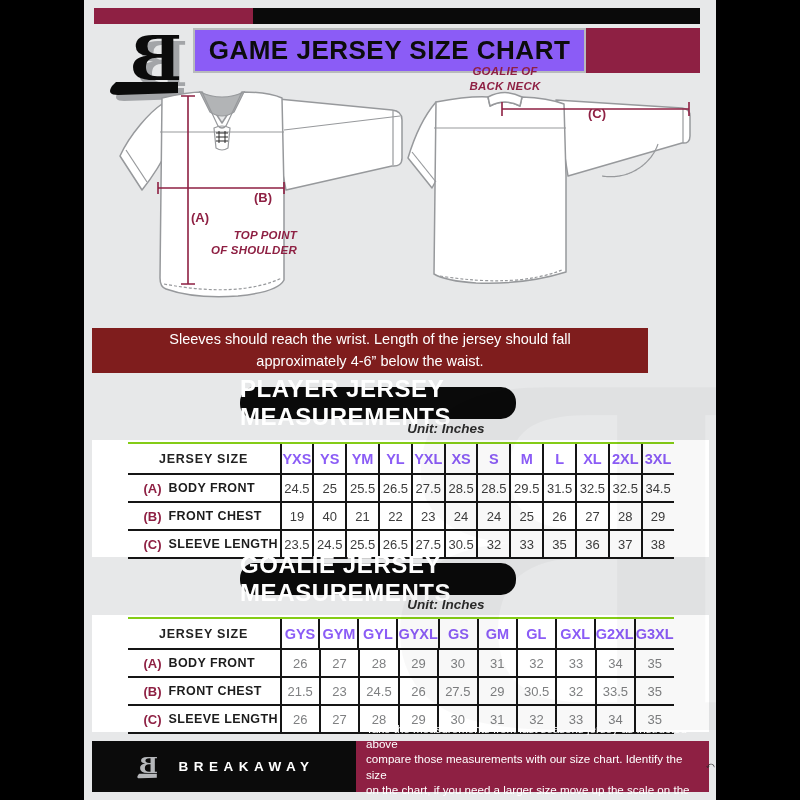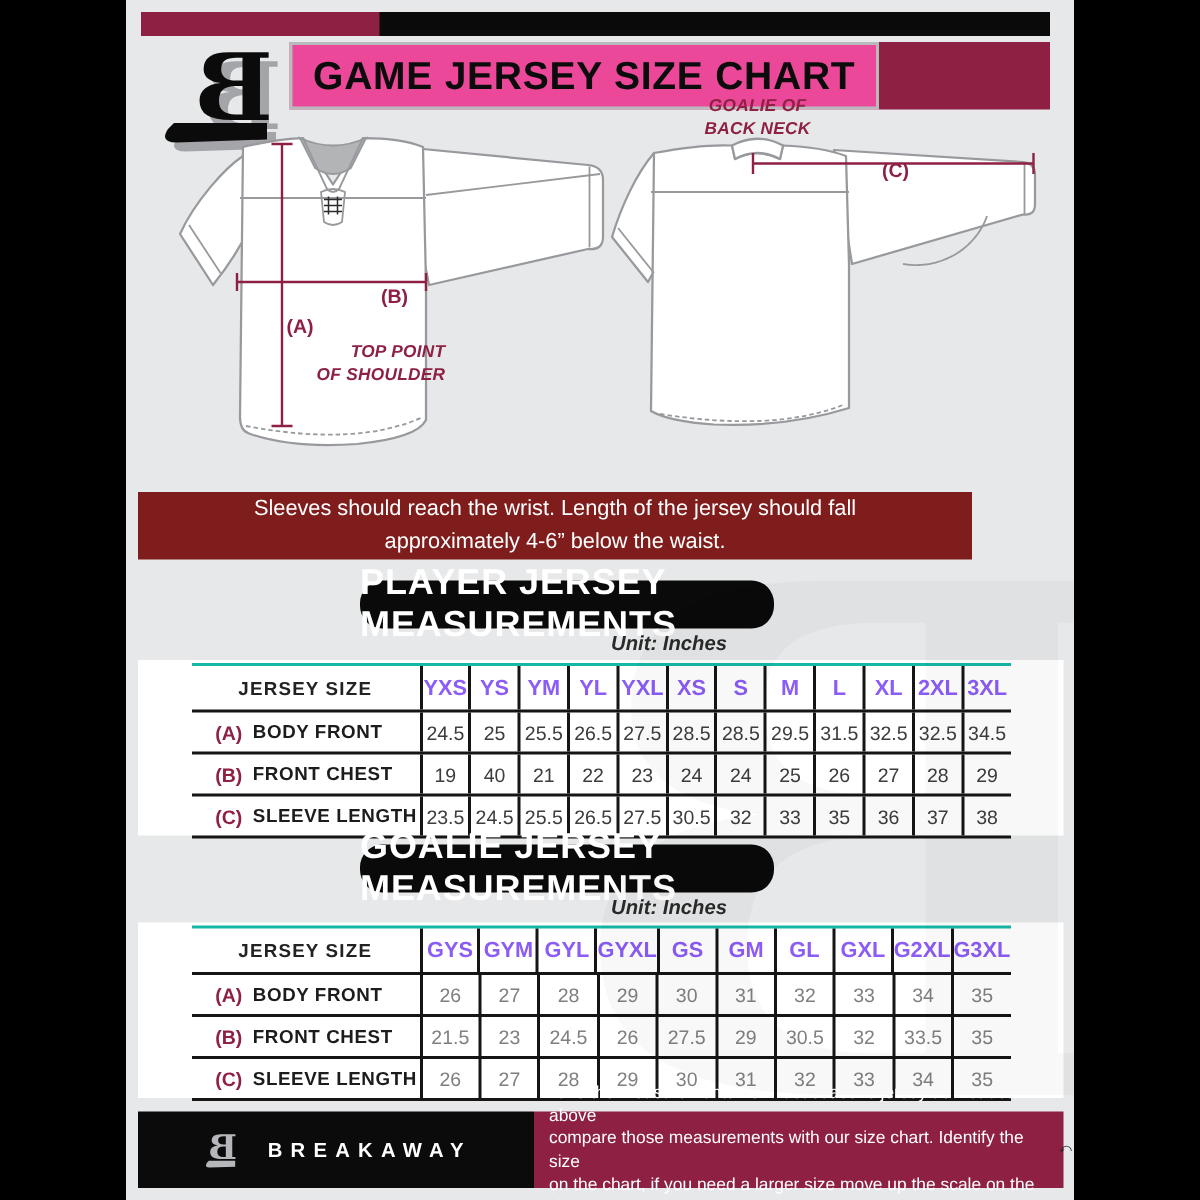--- a/index.html
+++ b/index.html
@@ -5,21 +5,21 @@
   html,body{margin:0;padding:0;background:#000;}
   .canvas{position:relative;width:800px;height:800px;background:#000;overflow:hidden;
           font-family:"Liberation Sans",sans-serif;}
   .content{position:absolute;left:84px;top:0;width:632px;height:800px;background:#e7e8e9;overflow:hidden;}
   .pre{white-space:pre-line;}
 
   
   .topbar{position:absolute;left:10px;top:8px;width:606px;height:16px;background:#0a0a0a;}
   .topbar .seg{position:absolute;left:0;top:0;width:159px;height:16px;background:#8e2043;}
   .logo{position:absolute;left:12px;top:22px;width:120px;height:86px;}
-  .titlebox{position:absolute;left:109px;top:28px;width:393px;height:45px;background:#ec4899;
+  .titlebox{position:absolute;left:109px;top:28px;width:393px;height:45px;background:#8b5cf6;
             border:2px solid #b8babc;box-sizing:border-box;display:flex;align-items:center;justify-content:center;
             font-weight:bold;font-size:26px;letter-spacing:.5px;color:#0c0c0c;}
   .titlemaroon{position:absolute;left:502px;top:28px;width:114px;height:45px;background:#8e2043;}
 
   
   .jersey{position:absolute;}
   .mlbl{position:absolute;color:#8e2043;font-weight:bold;font-size:13px;}
   .mdesc{position:absolute;color:#8e2043;font-style:italic;font-weight:bold;font-size:11.5px;line-height:1.3;letter-spacing:.2px;}
 
   
@@ -30,21 +30,21 @@
   
   .chip{position:absolute;left:156px;width:276px;height:32px;background:#0a0a0a;border-radius:15px;color:#fff;
         display:flex;align-items:center;justify-content:center;font-weight:800;font-size:24px;letter-spacing:.6px;}
   .unit{position:absolute;left:0;width:724px;text-align:center;font-style:italic;font-weight:bold;
         font-size:13.5px;color:#2b2b2b;}
 
   
   .panel{position:absolute;left:8px;width:617px;background:#fff;}
   .table{margin:0 auto;width:546px;padding-top:2px;}
   .trow{display:grid;border-bottom:2px solid #151515;}
-  .trow.first{border-top:2px solid #14b8a6;}
+  .trow.first{border-top:2px solid #84cc16;}
   .tcell{display:flex;align-items:center;justify-content:center;height:26px;font-size:13px;color:#3d3d3d;
          border-left:2px solid #151515;}
   .tcell.nol{border-left:none;}
   .th{font-weight:bold;font-size:14.5px;color:#8b5cf6;height:29px;}
   .tlabel{justify-content:flex-start;padding-left:16px;gap:7px;box-sizing:border-box;}
   .tlabel.corner{justify-content:center;padding-left:0;font-size:12.5px;letter-spacing:.8px;color:#222;font-weight:600;}
   .rkey{color:#8e2043;font-weight:bold;font-size:13px;}
   .rlab{color:#1c1c1c;font-weight:600;font-size:12.5px;letter-spacing:.4px;}
   .goalie .tcell.val{color:#7f8082;}
 

